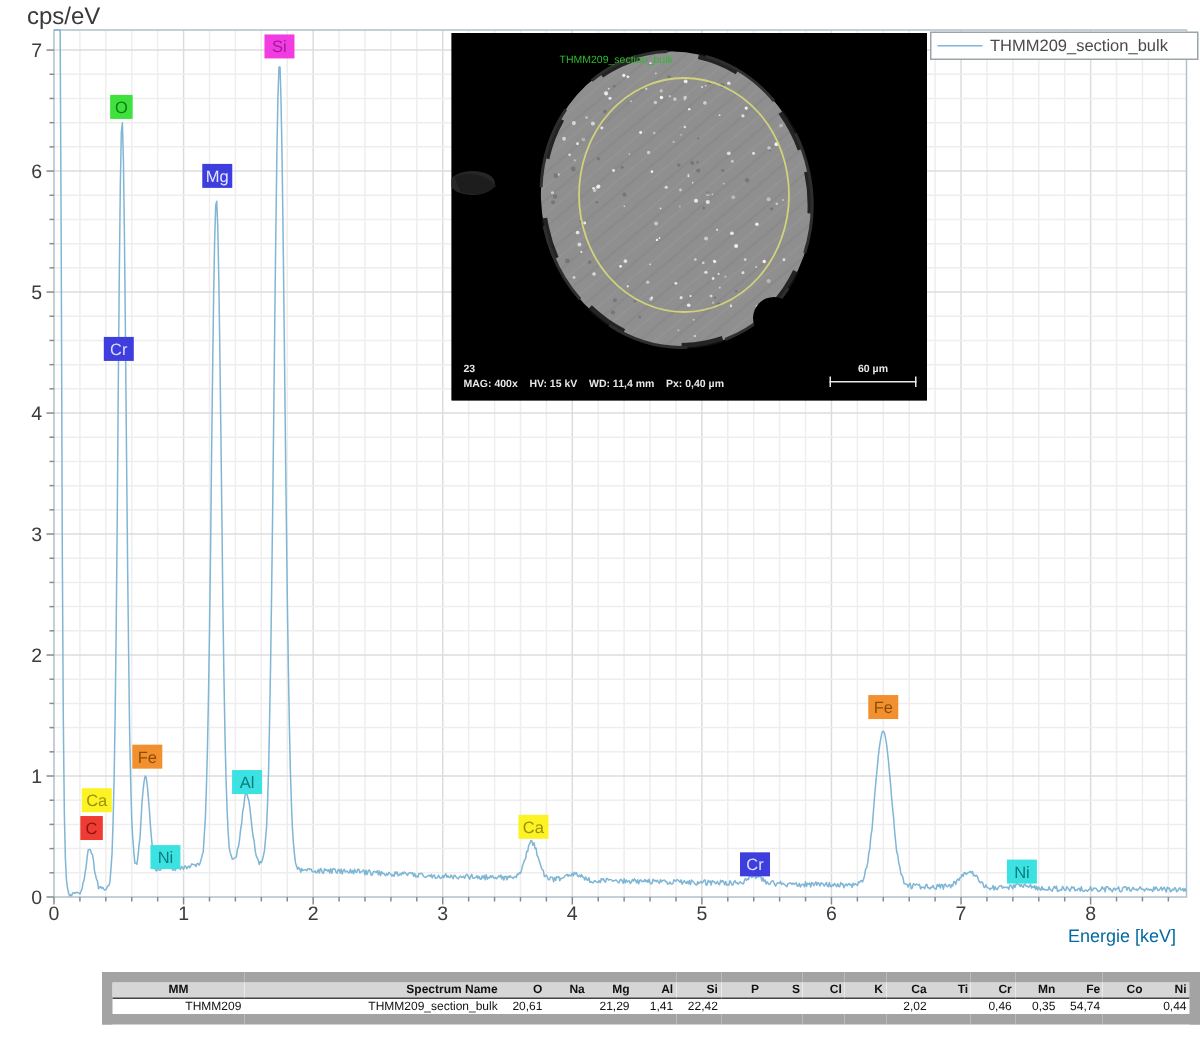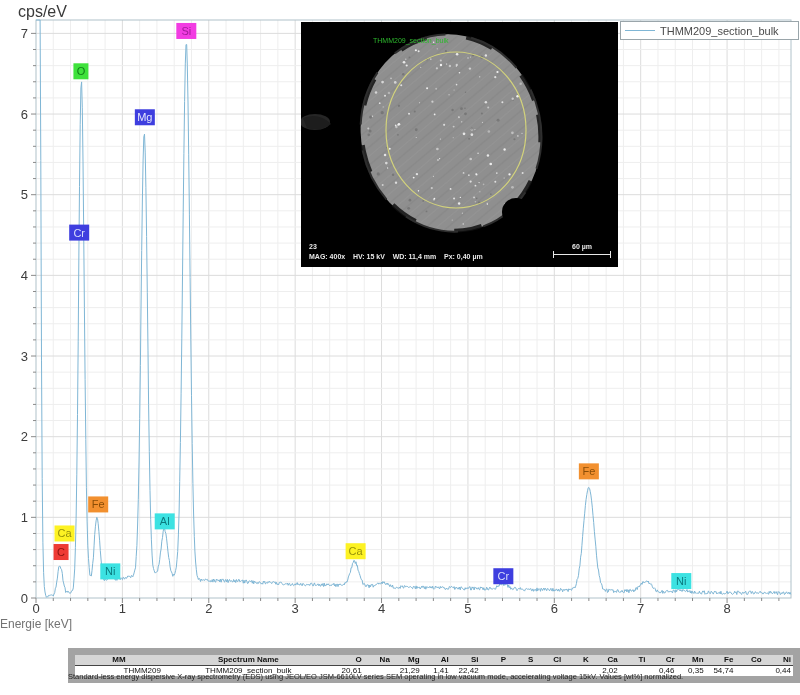--- a/index.html
+++ b/index.html
@@ -1,20 +1,20 @@
 <!DOCTYPE html>
 <html><head>
 <meta charset="utf-8">
 <style>
   html,body{margin:0;padding:0;background:#ffffff;}
   .stage{position:relative;width:800px;height:695px;background:#ffffff;
          font-family:"Liberation Sans", sans-serif;overflow:hidden;}
   .y-title{position:absolute;left:18px;top:3px;font-size:16px;color:#3a3a3a;}
-  .x-title{position:absolute;left:0;top:617px;width:784px;text-align:left;
-           font-size:12px;color:#737373;}
+  .x-title{position:absolute;left:0;top:617px;width:784px;text-align:right;
+           font-size:12px;color:#0369a1;}
   #chart-svg{position:absolute;left:0;top:0;}
   .legend{position:absolute;left:620px;top:21px;width:173px;height:17px;
           background:#ffffff;border:1px solid #9aa5aa;display:flex;
           align-items:center;gap:5px;padding-left:4px;}
   .legend-line{display:inline-block;width:30px;height:0;border-top:1.5px solid #7fb6d5;}
   .legend-text{font-size:11px;color:#4a4a4a;white-space:nowrap;}
   .inset{position:absolute;left:301px;top:22px;width:317px;height:245px;background:#000;}
   #sem-svg{position:absolute;left:0;top:0;}
   .sem-area-label{position:absolute;left:72px;top:15px;font-size:7px;color:#2db82d;}
   .sem-frame{position:absolute;left:8px;top:221px;font-size:7px;font-weight:bold;color:#e8e8e8;}
@@ -25,21 +25,21 @@
                   font-size:7px;font-weight:bold;color:#e8e8e8;}
   .scalebar-line{position:absolute;left:0;top:11px;width:58px;height:1px;background:#e8e8e8;}
   .scalebar-tick{position:absolute;top:8px;width:1px;height:7px;background:#e8e8e8;}
   .results{position:absolute;left:68px;top:648px;border-collapse:collapse;
            font-size:8px;color:#111;border:7px solid #a3a3a3;table-layout:fixed;}
   .results thead tr{background:#d6d6d6;}
   .results th{font-weight:bold;border-bottom:1px solid #444;}
   .results th,.results td{padding:0 2px;height:10px;line-height:10px;white-space:nowrap;
                           overflow:hidden;}
   .col-mm{width:50px;text-align:center;}
-  .col-name{width:183px;text-align:center;}
+  .col-name{width:183px;text-align:right;}
   .col-el{width:27px;text-align:right;}
   td.col-mm{text-align:right;padding-left:38px;}
   .footnote{position:absolute;left:68px;top:672px;width:680px;font-size:7.5px;color:#222;}
 </style>
 </head>
 <body>
 
 <div class="stage">
 
   <div class="y-title">cps/eV</div>
@@ -544,15 +544,14 @@
           <td class="col-el"></td>
           <td class="col-el">0,46</td>
           <td class="col-el">0,35</td>
           <td class="col-el">54,74</td>
           <td class="col-el"></td>
           <td class="col-el">0,44</td>
         </tr>
       </tbody>
   </table>
 
-  <div class="footnote">Standard-less energy dispersive X-ray spectrometry (EDS) using JEOL/EO JSM-6610LV series SEM operating in low vacuum mode, accelerating voltage 15kV. Values [wt%] normalized.</div>
 
 </div>
 
 </body></html>

